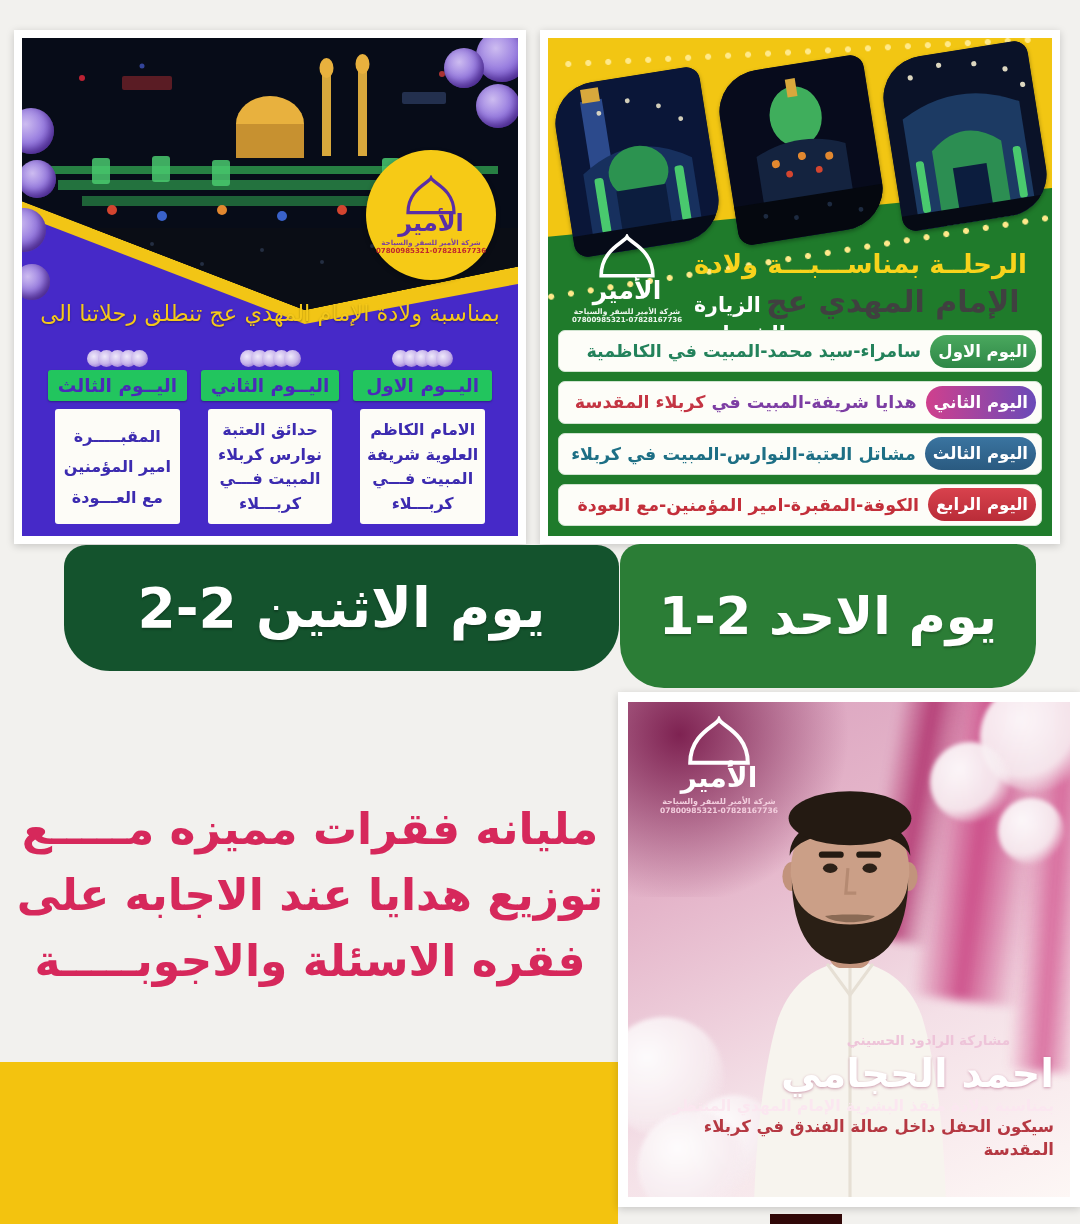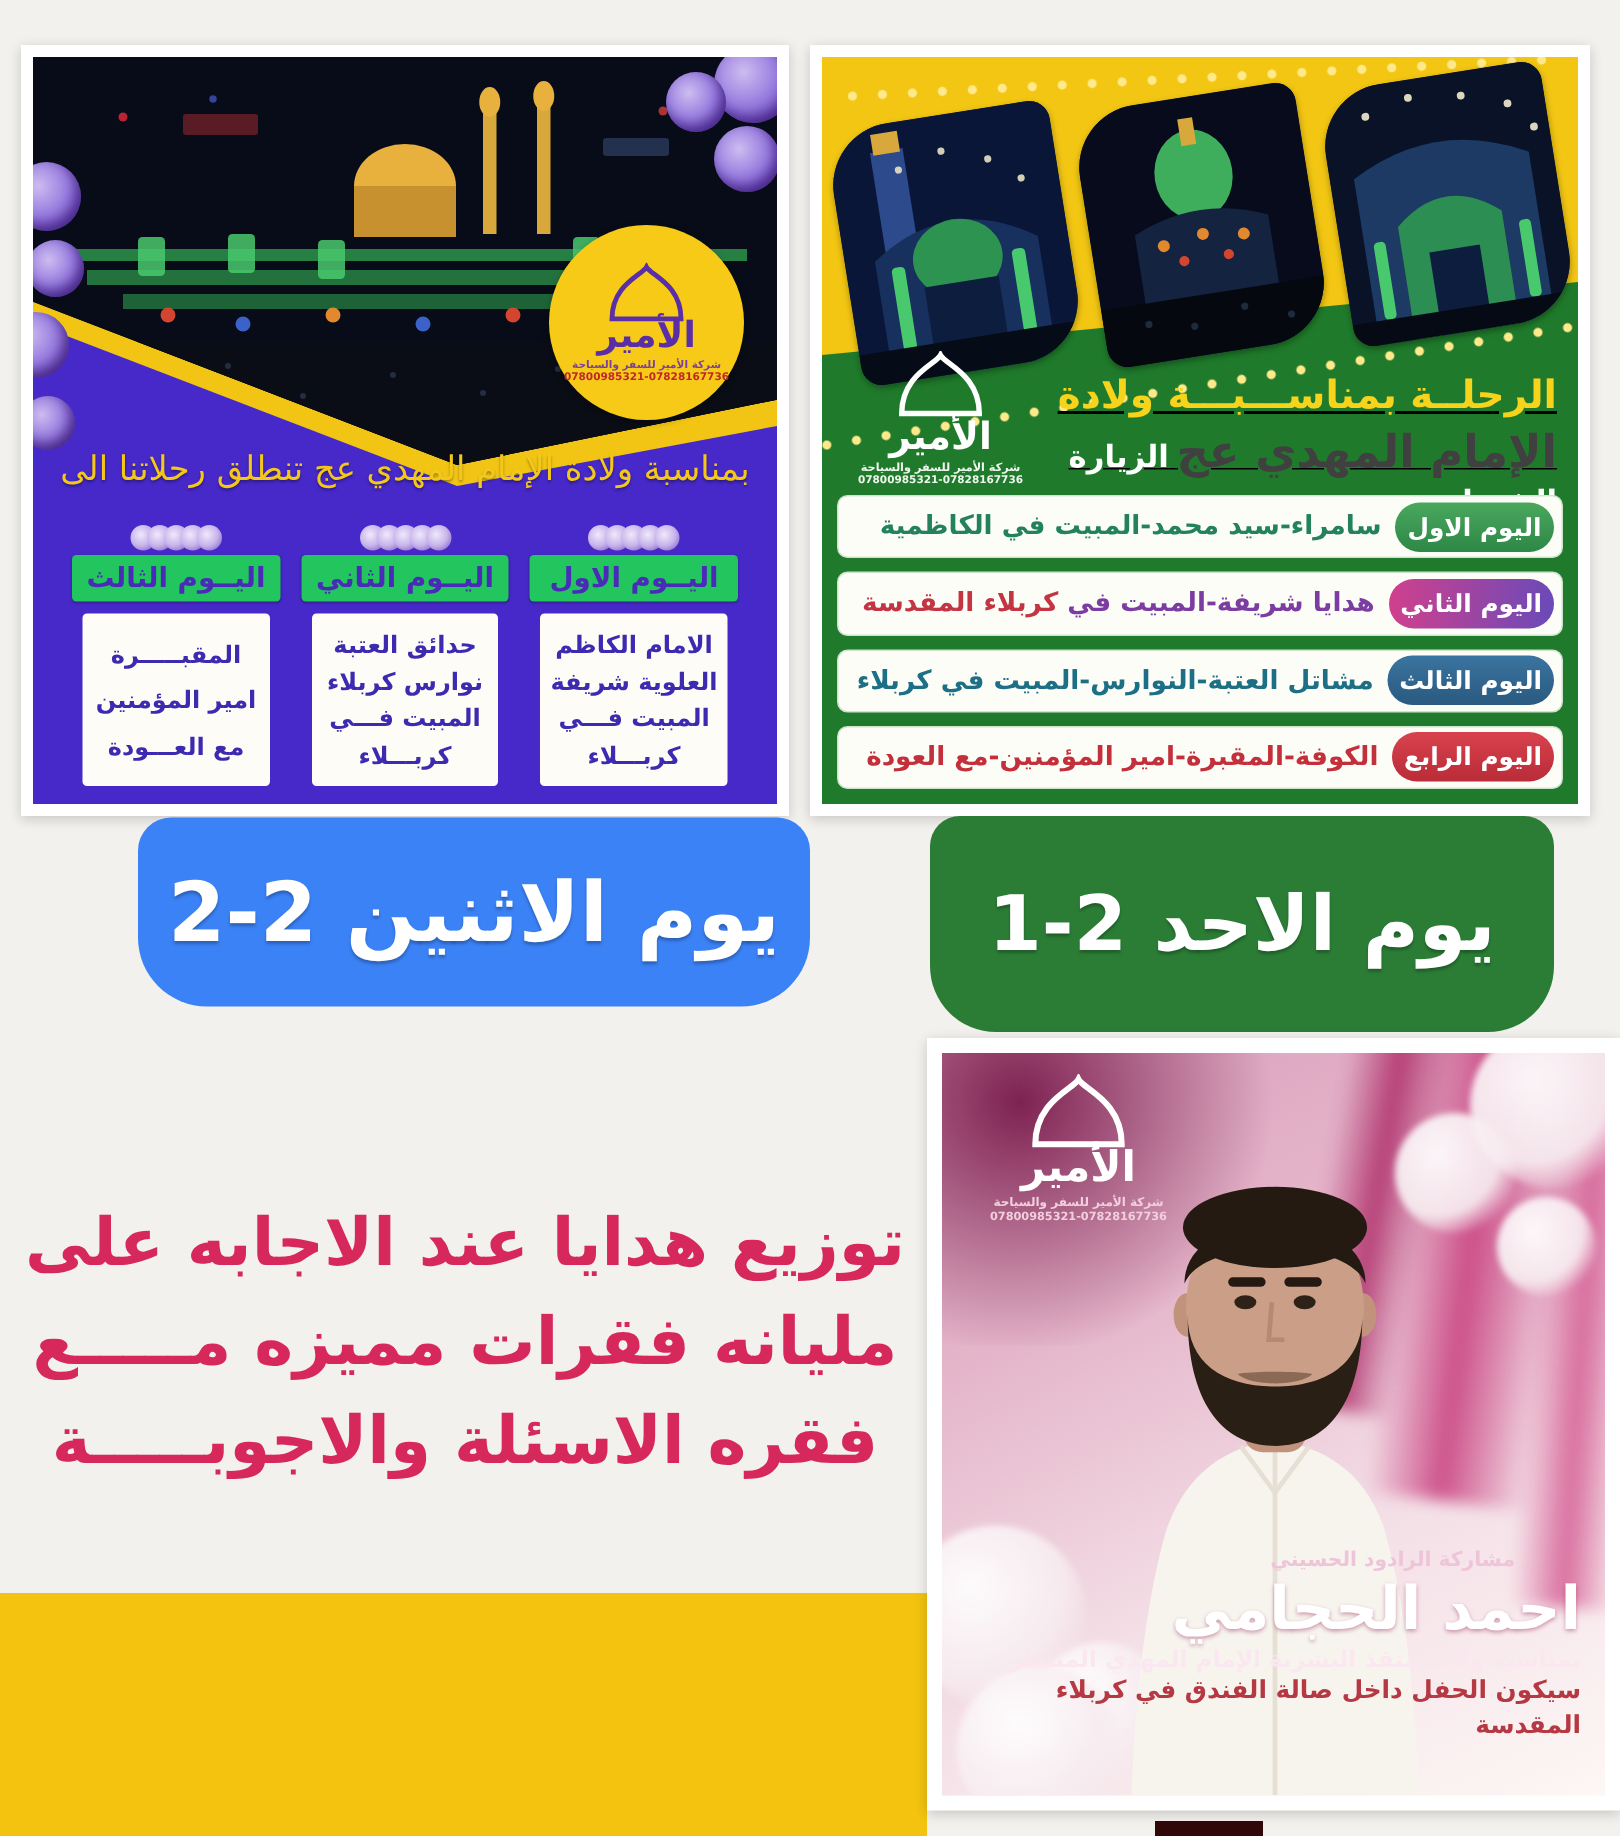--- a/index.html
+++ b/index.html
@@ -36,22 +36,22 @@
   .mini-rose{display:inline-block;width:17px;height:17px;border-radius:50%;margin:0 -3px;
     background:radial-gradient(circle at 40% 38%,#efe9fb 0%,#c7b4ea 50%,#8d6cd0 85%);}
   .pm-col-header{background:#22c55e;color:#4a2bb8;font-weight:bold;text-align:center;font-size:18.5px;
     padding:5px 2px;border-radius:3px;direction:rtl;box-shadow:0 1px 2px rgba(0,0,0,.3);}
   .pm-col-body{background:#fdfcf7;margin:8px 7px 0;flex:1;border-radius:3px;color:#3c2bb0;font-weight:bold;
     font-size:16px;text-align:center;display:flex;flex-direction:column;justify-content:space-evenly;
     padding:6px 2px;direction:rtl;}
 
   
   .banner{position:absolute;display:flex;align-items:center;justify-content:center;direction:rtl;}
-  .banner-blue{left:64px;top:545px;width:448px;height:126px;background:#3b82f6;
-    border-radius:22px 22px 46px 46px;margin-left:28px;}
+  .banner-blue{left:64px;top:545px;width:555px;height:126px;background:#14532d;
+    border-radius:22px 22px 46px 46px;}
   .banner-green{left:620px;top:544px;width:416px;height:144px;background:#2b7d36;
     border-radius:20px 20px 44px 44px;}
   .banner span{color:#ffffff;font-weight:bold;font-size:55px;text-shadow:0 2px 2px rgba(0,0,0,.25);}
   .banner-green span{font-size:51px;}
 
   
   .ps{left:540px;top:30px;width:520px;height:514px;padding:8px;}
   .ps-inner{position:relative;width:100%;height:100%;background:#f2c613;overflow:hidden;}
   .ps-green{position:absolute;left:0;right:0;bottom:0;top:150px;background:#1f7b2b;
     clip-path:polygon(0 14%,100% 0,100% 100%,0 100%);}
@@ -65,21 +65,21 @@
     box-shadow:0 2px 4px rgba(0,0,0,.35);}
   .ps-photo svg{width:100%;height:100%;}
   .ps-p1{left:14px;top:38px;}
   .ps-p2{left:178px;top:26px;}
   .ps-p3{left:342px;top:12px;}
   .ps-logo{position:absolute;left:12px;top:196px;width:134px;text-align:center;color:#fff;}
   .ps-logo svg{width:72px;height:46px;margin-bottom:-6px;}
   .logo-name-white{color:#ffffff;font-weight:bold;font-size:25px;line-height:1;}
   .logo-co-white{color:#eef6ee;font-size:7.5px;font-weight:bold;margin-top:4px;}
   .logo-ph-white{color:#eef6ee;font-size:7px;font-weight:bold;}
-  .ps-title{position:absolute;right:14px;top:210px;width:344px;direction:rtl;text-align:right;line-height:1.3;text-decoration:underline;}
+  .ps-title{position:absolute;right:14px;top:210px;width:344px;direction:rtl;text-align:left;line-height:1.3;}
   .ps-title1{color:#f8d31c;font-weight:bold;font-size:26px;}
   .ps-title2 .hl{color:#404040;font-weight:bold;font-size:30px;}
   .ps-title2 .rest{color:#ffffff;font-weight:bold;font-size:20.5px;}
   .ps-rows{position:absolute;left:10px;right:10px;top:292px;bottom:10px;display:flex;flex-direction:column;gap:9px;}
   .ps-row{flex:1;background:#fdfdf8;border:1px solid #cfe3cf;border-radius:7px;display:flex;align-items:center;
     direction:rtl;padding:0 5px;gap:9px;}
   .ps-pill{min-width:106px;box-sizing:border-box;text-align:center;color:#fff;font-weight:bold;font-size:16.5px;
     padding:7px 8px;border-radius:18px;}
   .pill0{background:linear-gradient(180deg,#4aa85e,#2e8746);}
   .pill1{background:linear-gradient(270deg,#6a4ab8,#d0408d);}
@@ -354,22 +354,22 @@
   </div>
 
   <div class="banner banner-blue">
     <span>يوم الاثنين 2-2</span>
   </div>
   <div class="banner banner-green">
     <span>يوم الاحد 2-1</span>
   </div>
 
   <div id="promo">
+    <div>مليانه فقرات مميزه مـــــع</div>
     <div>توزيع هدايا عند الاجابه على</div>
-    <div>مليانه فقرات مميزه مـــــع</div>
     <div>فقره الاسئلة والاجوبـــــة</div>
   </div>
 
   <div id="yellow-strip"></div>
 
   <div class="card pg">
     <div class="pg-inner">
       <div class="pg-curtain pg-c3"></div>
       <div class="pg-curtain pg-c1"></div>
       <div class="pg-curtain pg-c2"></div>

